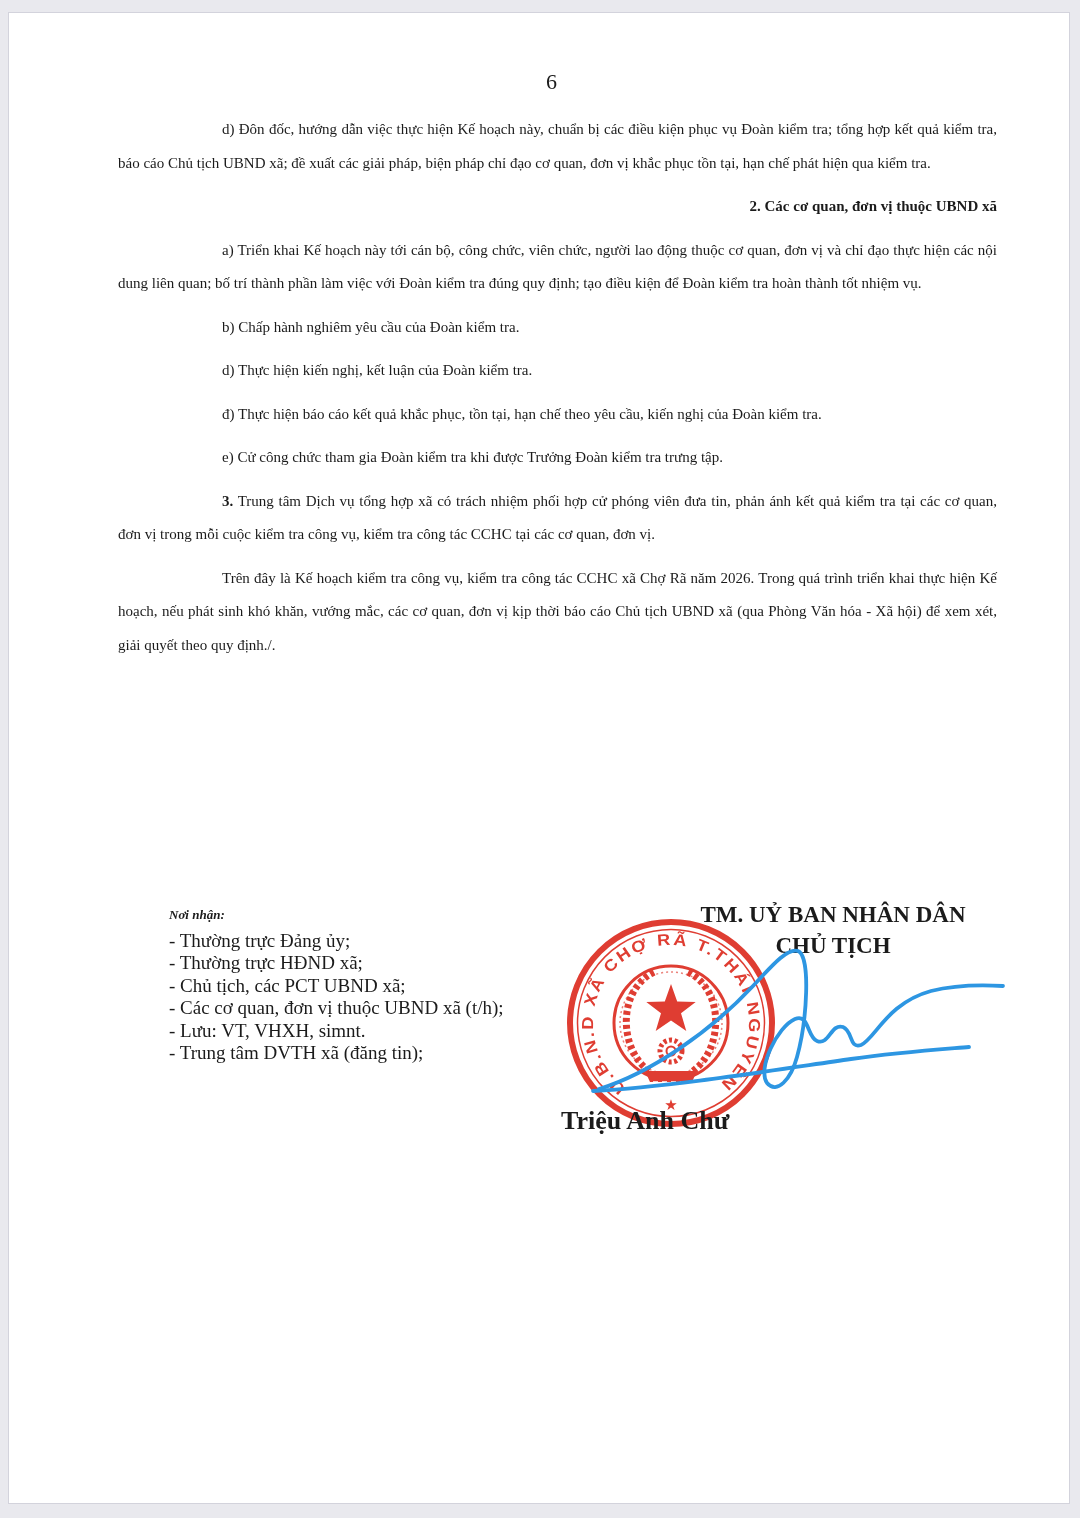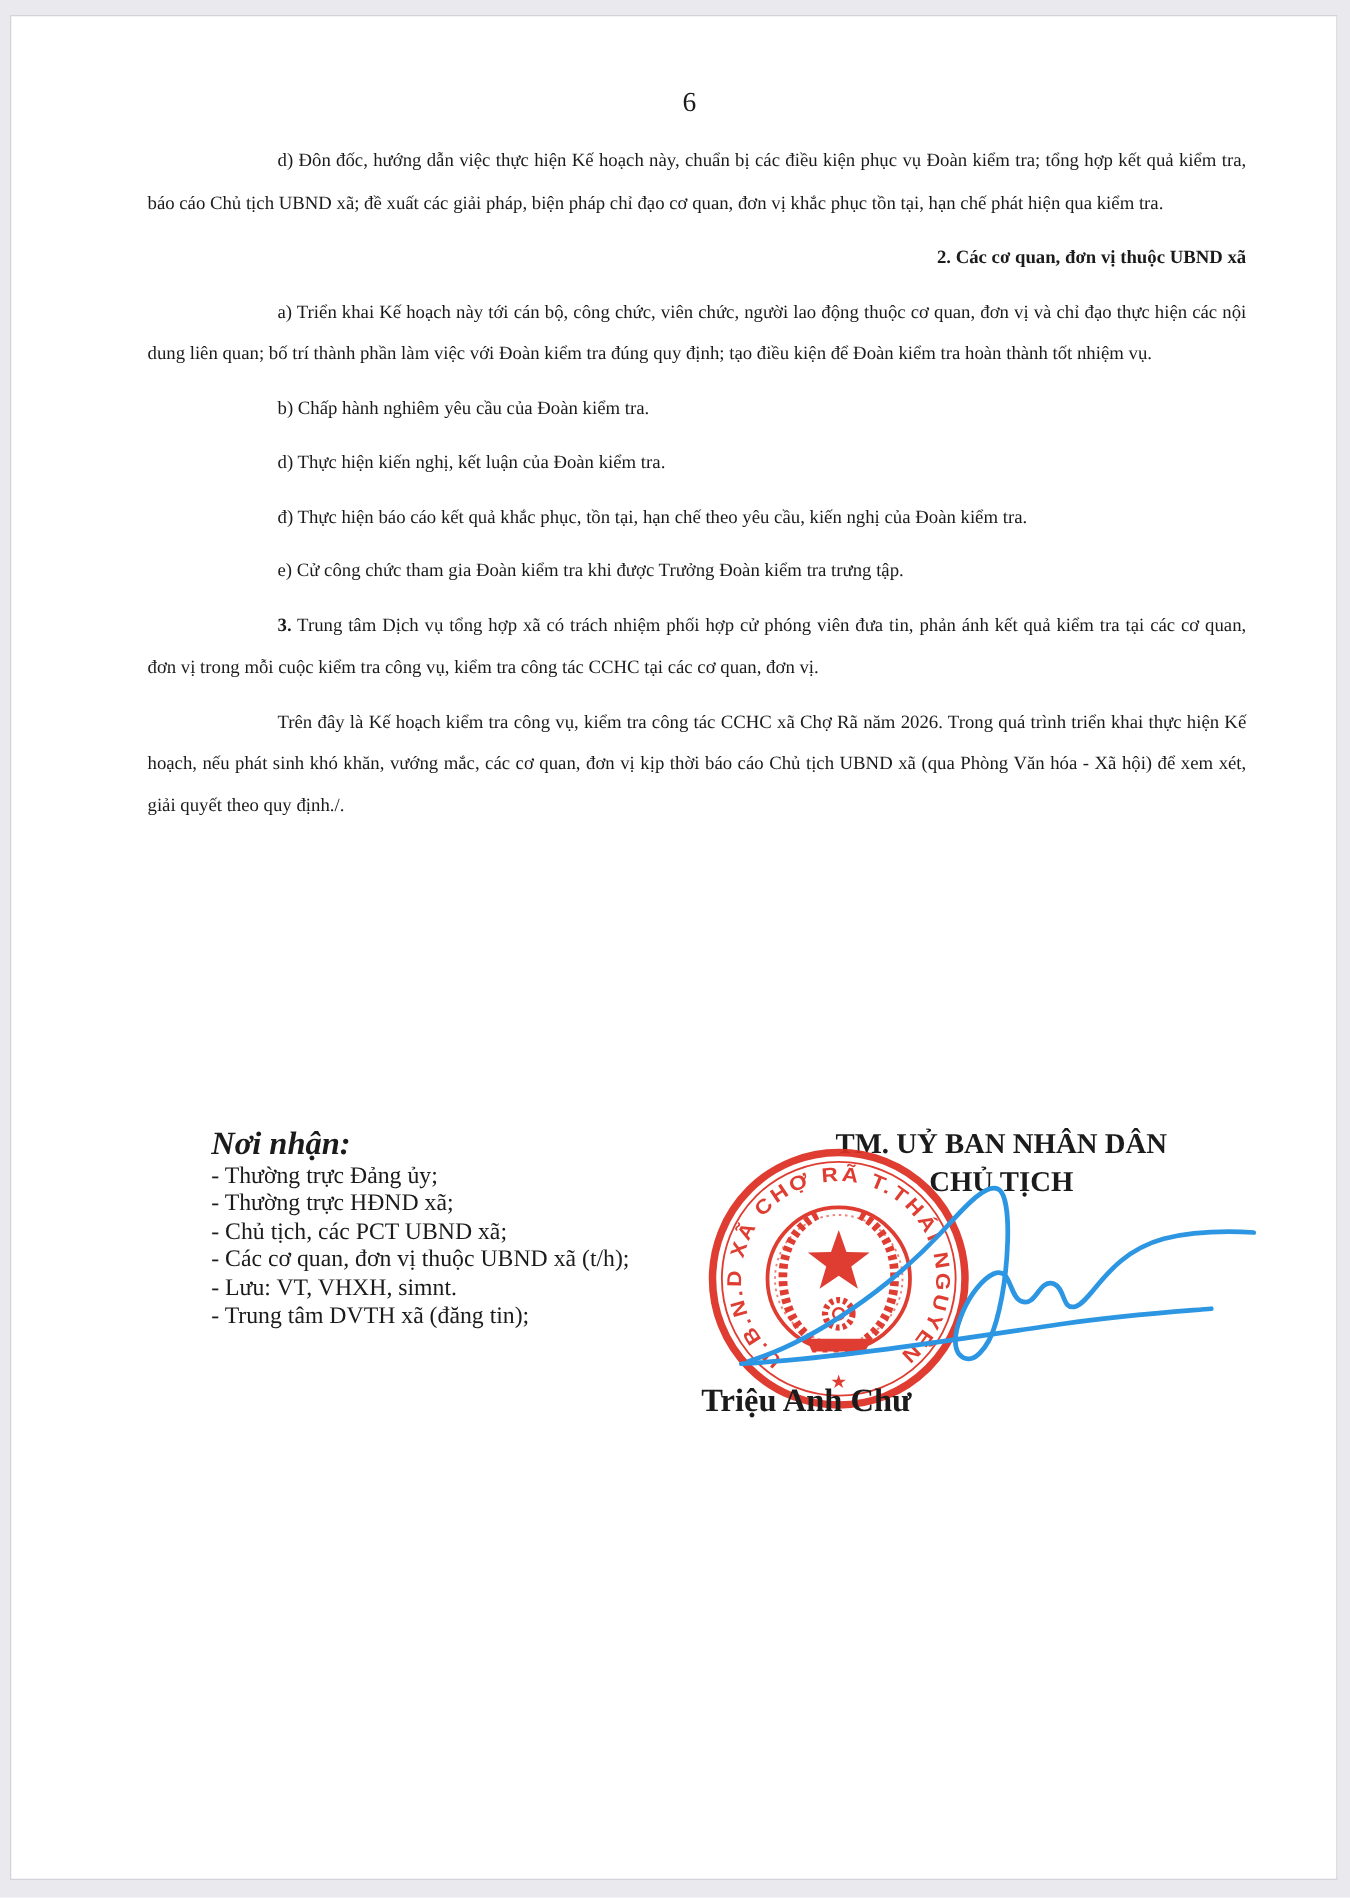--- a/index.html
+++ b/index.html
@@ -33,24 +33,24 @@
     text-indent:104px;
     margin:0 0 10px 12px;
   }
   .para.heading { font-weight:bold; text-align:right; }
   .recipients {
     position:absolute; left:160px; top:891px;
     font-size:19px; line-height:22.5px;
   }
   .recipients-heading {
     font-weight:bold; font-style:italic;
-    font-size:26px; margin-bottom:3px;
+    font-size:13px; margin-bottom:3px;
   }
   .signature-header {
-    position:absolute; left:552px; top:886px; width:480px;
+    position:absolute; left:584px; top:886px; width:480px;
     text-align:center; font-weight:bold; font-size:23px; line-height:31px;
   }
   .stamp {
     position:absolute; left:552px; top:900px;
     width:220px; height:220px;
     opacity:0.93;
   }
   .signature-svg {
     position:absolute; left:552px; top:903px;
     width:460px; height:200px;

